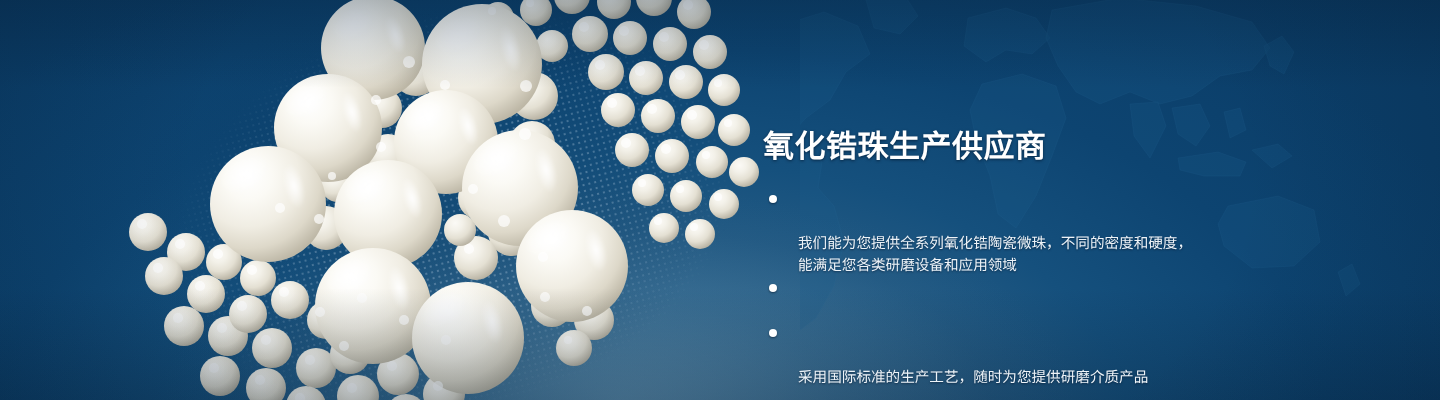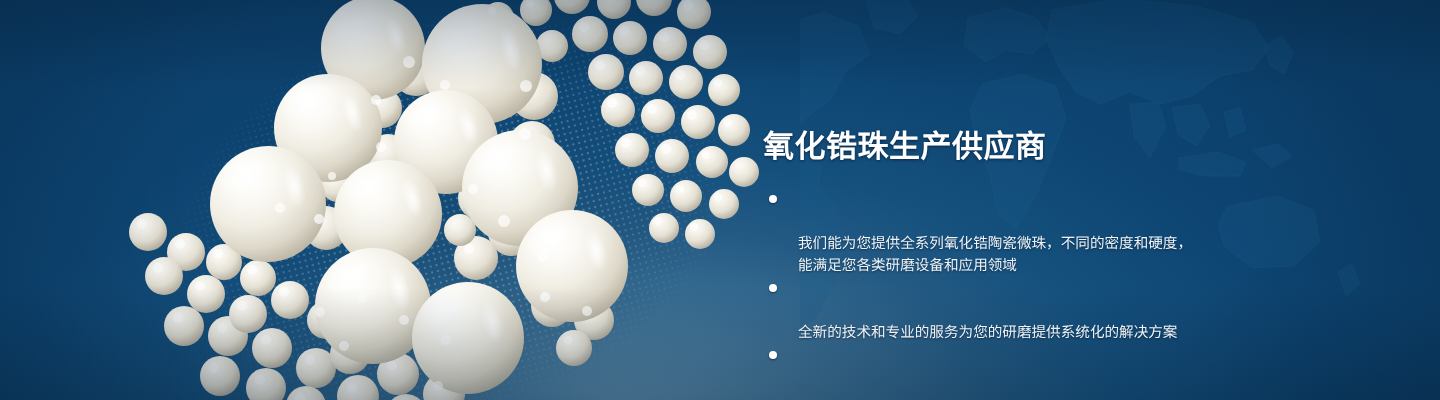--- a/index.html
+++ b/index.html
@@ -396,21 +396,21 @@
     <h1 class="headline">氧化锆珠生产供应商</h1>
 
     <ul class="bullets">
       <li class="bullet">
         <span class="dot"></span>
         <span>我们能为您提供全系列氧化锆陶瓷微珠，不同的密度和硬度，
 能满足您各类研磨设备和应用领域</span>
       </li>
       <li class="bullet">
         <span class="dot"></span>
-        <span>全新的技术和专业的服务为您的研磨提供系统化的解决方案</span>
       </li>
       <li class="bullet">
         <span class="dot"></span>
+        <span>采用国际标准的生产工艺，随时为您提供研磨介质产品</span>
       </li>
     </ul>
 
   </div>
 </div>
 
 </body></html>

